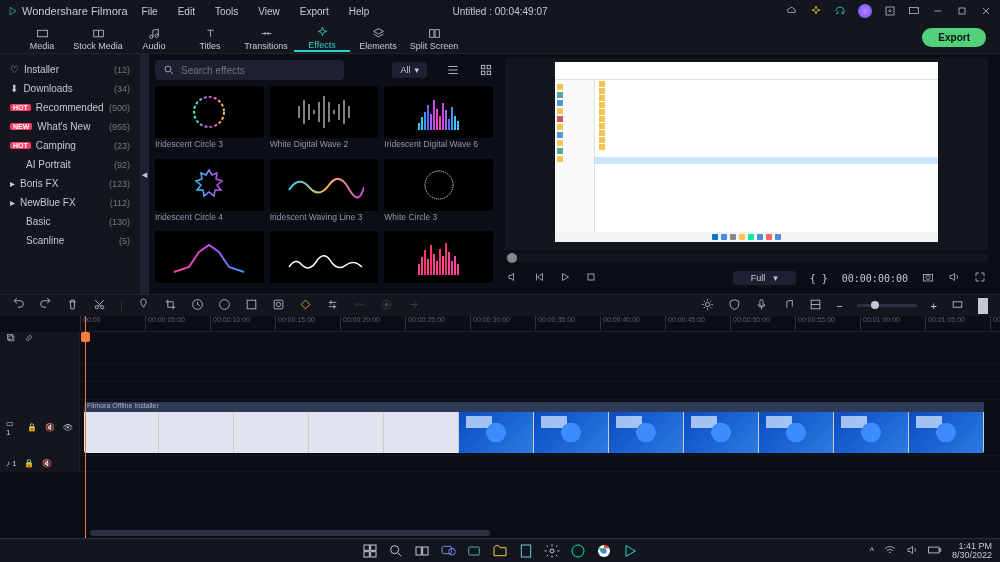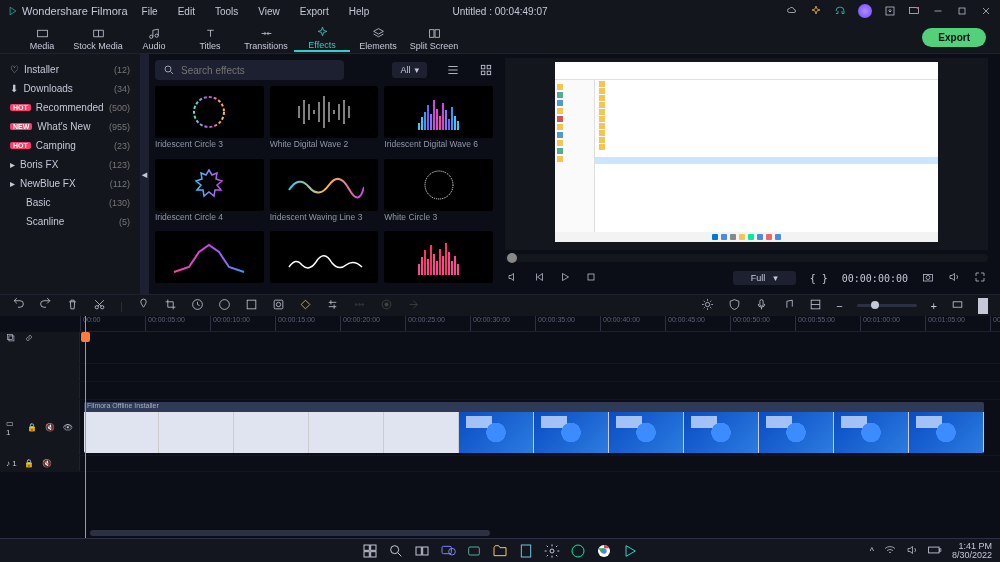--- a/index.html
+++ b/index.html
@@ -244,20 +244,24 @@
           <span>What's New</span>
         </span>
         <span class="count">(955)</span>
       </div>
     <div class="side-item">
         <span class="lbl">
           <span class="badge-hot">HOT</span> 
           <span>Camping</span>
         </span>
         <span class="count">(23)</span>
+      </div>
+    <div class="side-item sub">
+        <span class="lbl">AI Portrait</span>
+        <span class="count">(92)</span>
       </div>
     <div class="side-item">
         <span class="lbl">▸ <span>Boris FX</span></span>
         <span class="count">(123)</span>
       </div>
     <div class="side-item">
         <span class="lbl">▸ <span>NewBlue FX</span></span>
         <span class="count">(112)</span>
       </div>
     <div class="side-item sub">

